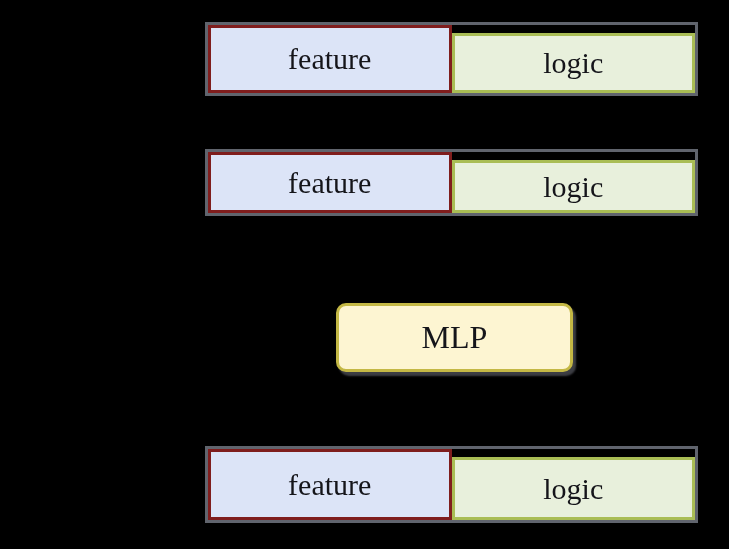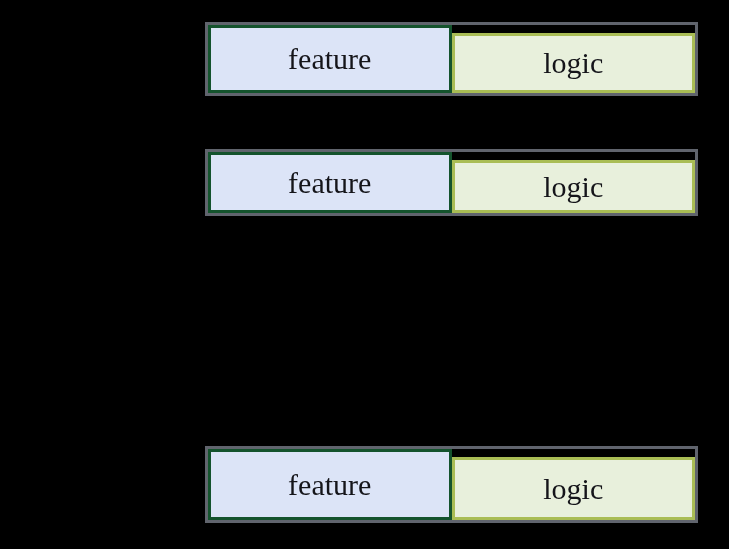--- a/index.html
+++ b/index.html
@@ -25,21 +25,21 @@
   .seg {
     flex: 1 1 50%;
     display: flex;
     align-items: center;
     justify-content: center;
     font-size: 30px;
     color: #15151a;
     box-sizing: border-box;
   }
   .seg-feature {
-    border: 3px solid #14532d;
+    border: 3px solid #7f1d1d;
   }
   .seg-logic {
     border: 3px solid #a9bd55;
     margin-top: 8px;
   }
   #bar-top    { top: 25px;  height: 68px; }
   #bar-middle { top: 152px; height: 61px; }
   #bar-bottom { top: 449px; height: 71px; }
   #mlp-box {
     position: absolute;
@@ -66,19 +66,20 @@
   <div class="bar" id="bar-top">
     <div class="seg seg-feature" style="background-color: rgb(220, 228, 247);">feature</div>
     <div class="seg seg-logic" style="background-color: rgb(232, 240, 220);">logic</div>
   </div>
 
   <div class="bar" id="bar-middle">
     <div class="seg seg-feature" style="background-color: rgb(220, 228, 247);">feature</div>
     <div class="seg seg-logic" style="background-color: rgb(232, 240, 220);">logic</div>
   </div>
 
+  <div id="mlp-box" style="background-color: rgb(253, 245, 210);">MLP</div>
 
   <div class="bar" id="bar-bottom">
     <div class="seg seg-feature" style="background-color: rgb(220, 228, 247);">feature</div>
     <div class="seg seg-logic" style="background-color: rgb(232, 240, 220);">logic</div>
   </div>
 
 </div>
 
 </body></html>

